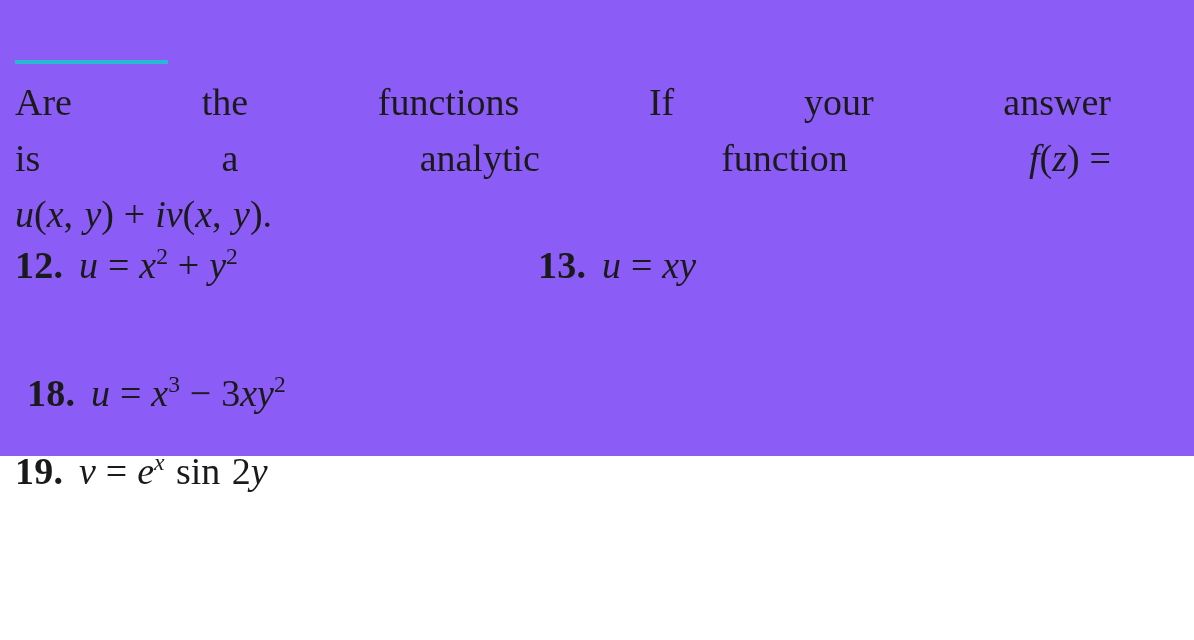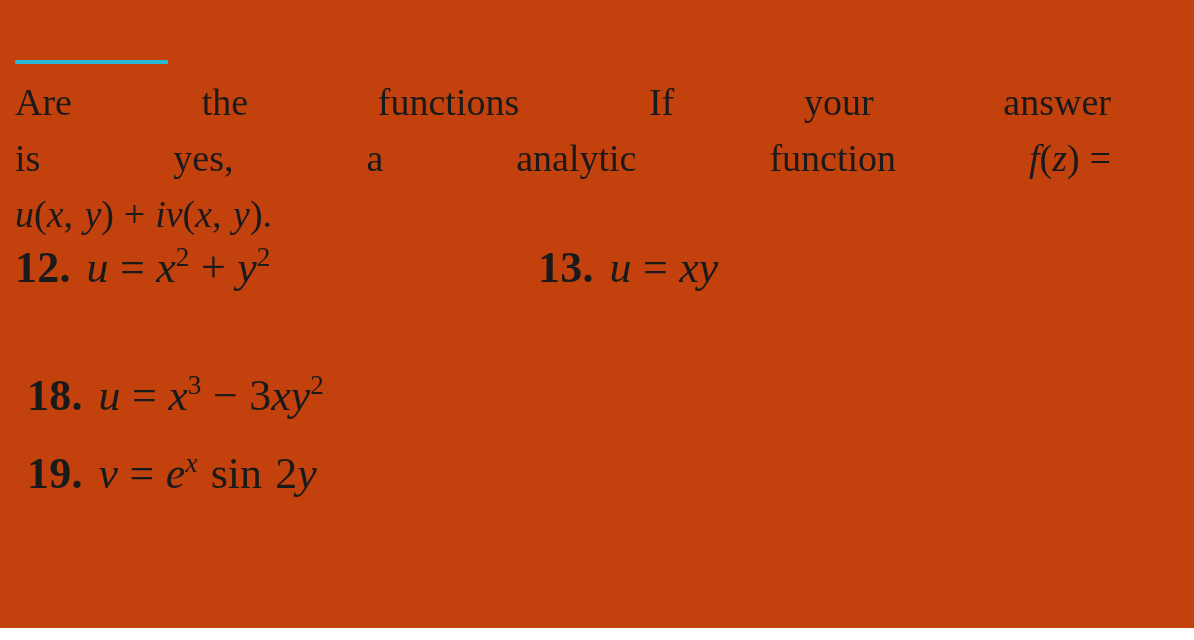--- a/index.html
+++ b/index.html
@@ -13,22 +13,22 @@
     height: 640px;
     overflow: hidden;
     font-family: "Liberation Serif", "DejaVu Serif", serif;
     color: #1a1a1a;
     -webkit-font-smoothing: antialiased;
   }
 
   .page {
     position: relative;
     width: 1194px;
-    height: 628px;
-    background: #c2410c;
+    height: 456px;
+    background: #8b5cf6;
   }
 
   
   .accent-rule {
     position: absolute;
     left: 15px;
     top: 60px;
     width: 153px;
     height: 4px;
     background: #2bb7d6;
@@ -87,21 +87,21 @@
     left: 15px;
     top: 246px;
     width: 1164px;
   }
   .ex-row {
     position: relative;
     height: 0;
   }
   .ex-item {
     position: absolute;
-    font-size: 44px;
+    font-size: 38px;
     line-height: 1;
     white-space: nowrap;
   }
   .ex-num {
     font-weight: bold;
     font-style: normal;
     letter-spacing: 0.2px;
   }
   .ex-body {
     display: inline-block;
@@ -121,21 +121,20 @@
       <span>Are</span>
       <span>the</span>
       <span>functions</span>
       <span>If</span>
       <span>your</span>
       <span>answer</span>
     </span>
 
     <span class="line justified">
       <span>is</span>
-      <span>yes,</span>
       <span>a</span>
       <span>analytic</span>
       <span>function</span>
       <span class="math-inline"><span class="mi">f</span><span class="mo">(</span><span class="mi">z</span><span class="mo">)</span><span class="opsp"></span><span class="mo">=</span></span>
     </span>
 
     <span class="line">
       <span class="mi">u</span><span class="mo">(</span><span class="mi">x</span><span class="mo">,</span><span class="medsp"></span><span class="mi">y</span><span class="mo">)</span><span class="opsp"></span><span class="mo">+</span><span class="opsp"></span><span class="mi">i</span><span class="mi">v</span><span class="mo">(</span><span class="mi">x</span><span class="mo">,</span><span class="medsp"></span><span class="mi">y</span><span class="mo">)</span><span class="mo">.</span>
     </span>
   </div>
@@ -153,19 +152,19 @@
       </div>
     </div>
 
     <div class="ex-row">
       <div class="ex-item" style="left:12px; top:128px;text-align:right;">
         <span class="ex-num">18.</span><span class="ex-body"><span class="mi">u</span><span class="opsp"></span><span class="mo">=</span><span class="opsp"></span><span class="mi">x</span><sup class="exp">3</sup><span class="opsp"></span><span class="mo">−</span><span class="opsp"></span><span class="mn">3</span><span class="mi">xy</span><sup class="exp">2</sup></span>
       </div>
     </div>
 
     <div class="ex-row">
-      <div class="ex-item" style="left:12px; top:206px;">
+      <div class="ex-item" style="left:0px; top:206px;">
         <span class="ex-num">19.</span><span class="ex-body"><span class="mi">v</span><span class="opsp"></span><span class="mo">=</span><span class="opsp"></span><span class="mi">e</span><sup class="exp ital">x</sup><span class="medsp"></span><span class="mfn">sin</span><span class="medsp"></span><span class="mn">2</span><span class="mi">y</span></span>
       </div>
     </div>
 
   </div>
 </div>
 
 </body></html>

